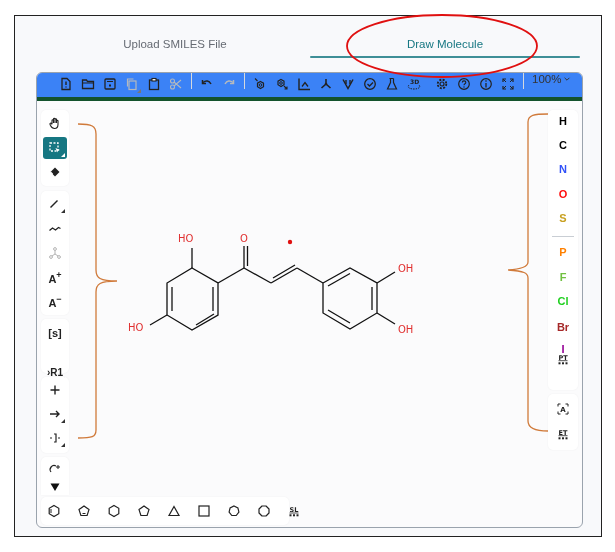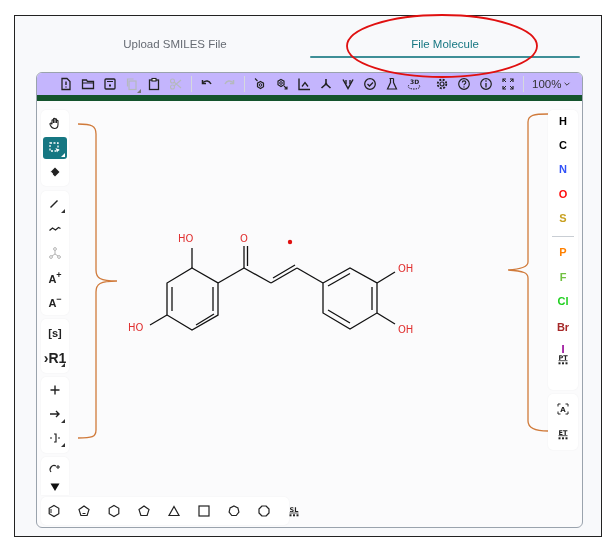--- a/index.html
+++ b/index.html
@@ -20,22 +20,22 @@
     position: absolute; left: 310px; top: 56px; width: 270px; height: 2px;
     background: #3e8f97; border-radius: 1px;
   }
 
   .editor {
     position: absolute; left: 36px; top: 72px; width: 547px; height: 456px;
     border: 1px solid #9aa3ad; border-radius: 6px; background: #fbfbfc; overflow: hidden;
   }
   .top-toolbar {
     position: absolute; left: 0; top: 0; width: 100%; height: 28px;
-    background: #c4b5fd; border-bottom: 6px solid #14532d;
-    display: flex; align-items: center; padding-left: 18px;
+    background: #3b82f6; border-bottom: 4px solid #14532d;
+    display: flex; align-items: flex-start; padding-left: 18px;
   }
   .tb-btn {
     width: 22px; height: 22px; display: flex; align-items: center; justify-content: center;
     position: relative; cursor: pointer;
   }
   .tb-btn svg { width: 14px; height: 14px; }
   .tb-sep { width: 1px; height: 16px; background: #d5d9de; margin: 0 4px; }
   .zoom-select {
     margin-left: 4px; font-size: 11.5px; color: #333; display: flex; align-items: center; gap: 2px; cursor: pointer;
   }
@@ -76,21 +76,21 @@
   .canvas { position: absolute; left: 0; top: 0; width: 615px; height: 552px; pointer-events: none; }
   .atom-label { font-family: "DejaVu Sans", sans-serif; font-size: 10px; fill: #e03030; }
   .ellipse-svg { position: absolute; left: 0; top: 0; width: 615px; height: 552px; pointer-events: none; }
 </style>
 </head>
 <body>
 
 <div class="outer-frame"></div>
 
 <div class="tab tab-upload">Upload SMILES File</div>
-<div class="tab tab-draw">File Molecule</div>
+<div class="tab tab-draw">Draw Molecule</div>
 <div class="tab-underline"></div>
 
 <div class="editor">
 
   <div class="top-toolbar">
     <div class="tb-btn">
       <svg viewBox="0 0 14 14">
           <path d="M3 1.5h5l3 3v8H3z" fill="none" stroke="#222" stroke-width="1.3"></path>
           <path d="M7 4.5v3.5M7 9.5v1" stroke="#222" stroke-width="1.4"></path>
         </svg>
@@ -272,21 +272,21 @@
     </div>
     <div class="lt-btn" style="top:99px">
       <span><span>A</span><sup style="font-size:9px">−</sup></span>
     </div>
   </div>
 
   <div class="left-group" style="top:246px;height:54px">
     <div class="lt-btn" style="top:3px">
       <span>[s]</span>
     </div>
-    <div class="lt-btn" style="top:28px;font-size:14px">
+    <div class="lt-btn" style="top:42px;font-size:10px">
       <span>›<span>R1</span></span>
       <span class="corner-tri"></span>
     </div>
   </div>
 
   <div class="left-group" style="top:304px;height:76px">
     <div class="lt-btn" style="top:2px">
       <svg viewBox="0 0 14 14">
           <path d="M7 2.5v9M2.5 7h9" stroke="#222" stroke-width="1.4"></path>
         </svg>

